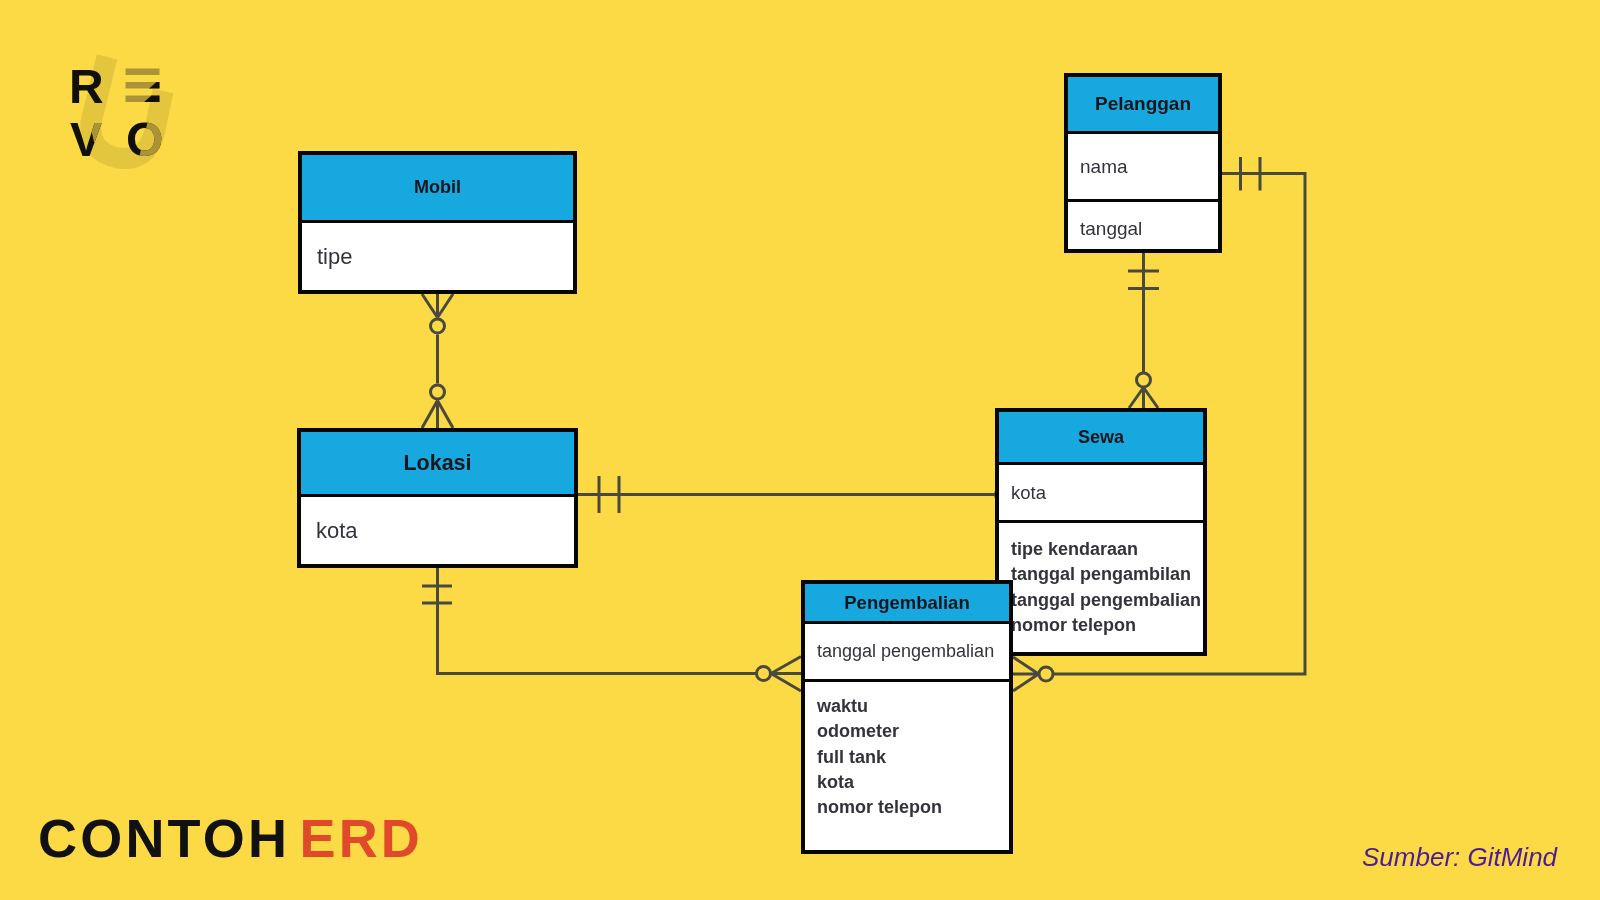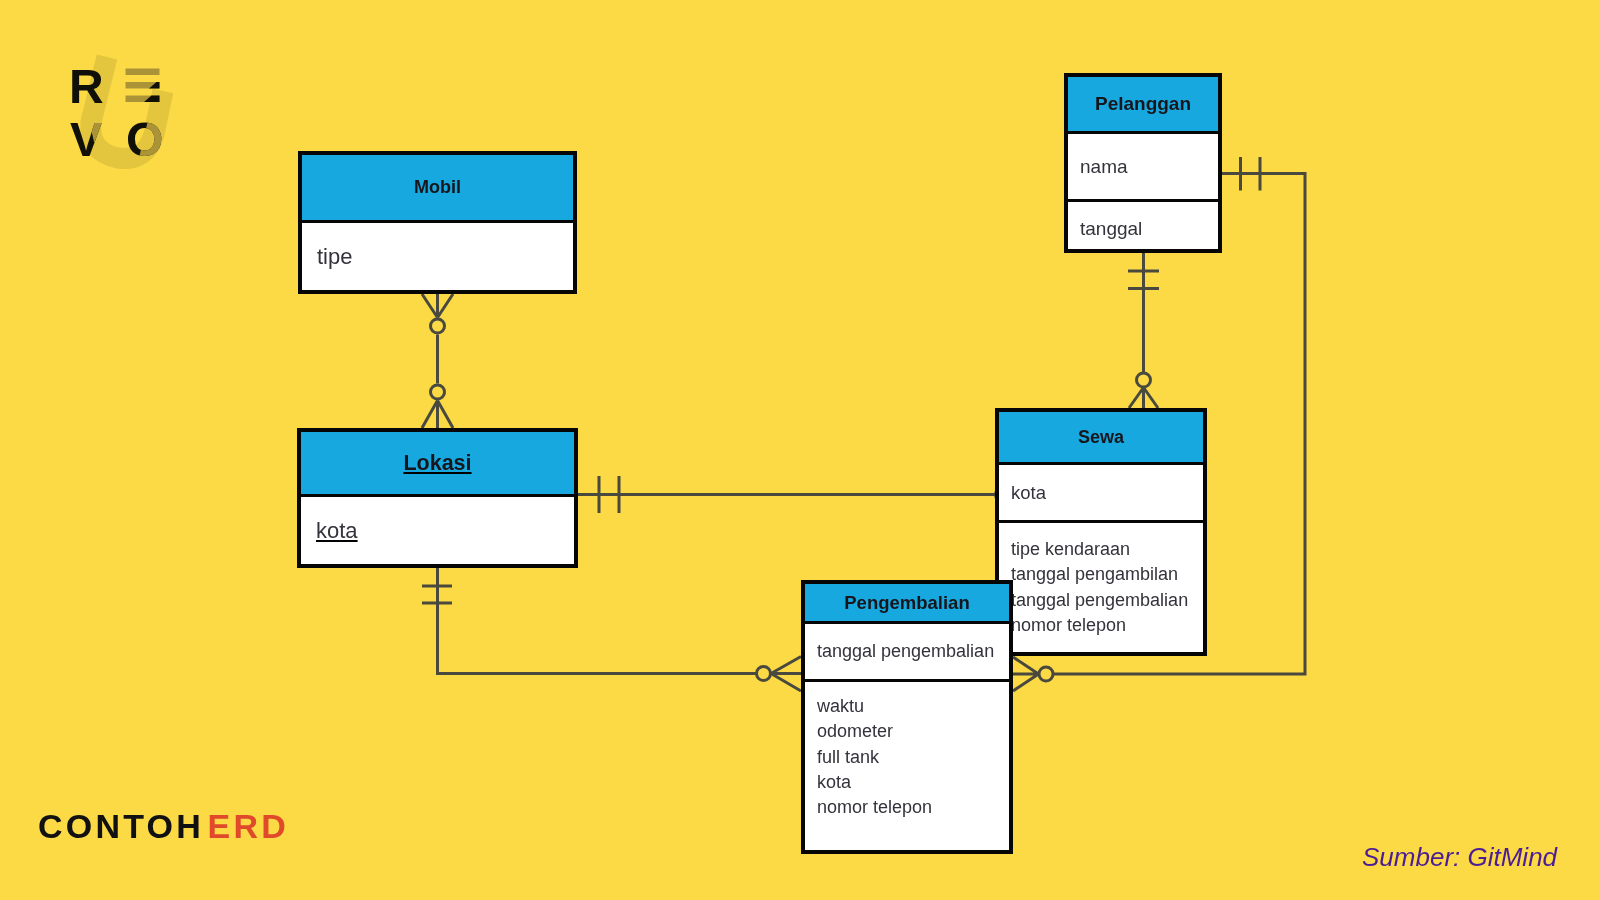--- a/index.html
+++ b/index.html
@@ -7,23 +7,23 @@
        font-family:"Liberation Sans",sans-serif;position:relative;}
   .ent{position:absolute;border:4px solid #060606;background:#fff;box-sizing:border-box;}
   .hdr{background:#18a8e0;border-bottom:3px solid #060606;display:flex;
        align-items:center;justify-content:center;font-weight:bold;
        color:#16161c;box-sizing:border-box;}
   .row{display:flex;align-items:center;padding-left:15px;
        color:#33333b;border-bottom:3px solid #060606;box-sizing:border-box;
        white-space:nowrap;}
   .row.last{border-bottom:none;}
   .attrs{padding-left:12px;font-size:18px;color:#33333b;line-height:25.3px;
-         white-space:nowrap;}
+         white-space:nowrap;font-weight:bold;}
   svg.lines{position:absolute;left:0;top:0;}
-  .title{position:absolute;left:38px;top:807px;font-size:34px;font-weight:bold;
+  .title{position:absolute;left:38px;top:807px;font-size:54px;font-weight:bold;
          color:#111111;letter-spacing:3.2px;}
   .title .red{color:#e04a2b;margin-left:-9px;}
   .src{position:absolute;left:1362px;top:842px;font-size:26px;font-style:italic;
        color:#4c1d95;}
 </style>
 </head>
 <body>
 
 <svg class="lines" width="1600" height="900" viewBox="0 0 1600 900" fill="none" stroke="#4a493e" stroke-width="3">
 
@@ -84,21 +84,21 @@
   <div class="hdr" style="height:68px;font-size:18px;">Mobil</div>
   <div class="row last" style="height:67px;font-size:22px;">tipe</div>
 </div>
 
 <div class="ent" style="left:1064px;top:73px;width:158px;height:180px;">
   <div class="hdr" style="height:57px;font-size:19px;">Pelanggan</div>
   <div class="row" style="height:68px;font-size:19px;padding-left:12px;">nama</div>
   <div class="row last" style="height:54px;font-size:19px;padding-left:12px;">tanggal</div>
 </div>
 
-<div class="ent" style="left:297px;top:428px;width:281px;height:140px;text-decoration:underline;">
+<div class="ent" style="left:297px;top:428px;width:281px;height:140px;">
   <div class="hdr" style="height:65px;font-size:21.5px;">Lokasi</div>
   <div class="row last" style="height:67px;font-size:22px;">kota</div>
 </div>
 
 <div class="ent" style="left:995px;top:408px;width:212px;height:248px;">
   <div class="hdr" style="height:53px;font-size:18px;">Sewa</div>
   <div class="row" style="height:58px;font-size:18.5px;padding-left:12px;">kota</div>
   <div class="attrs" style="padding-top:14px;">tipe kendaraan<br>tanggal pengambilan<br>tanggal pengembalian<br>nomor telepon</div>
 </div>
 

